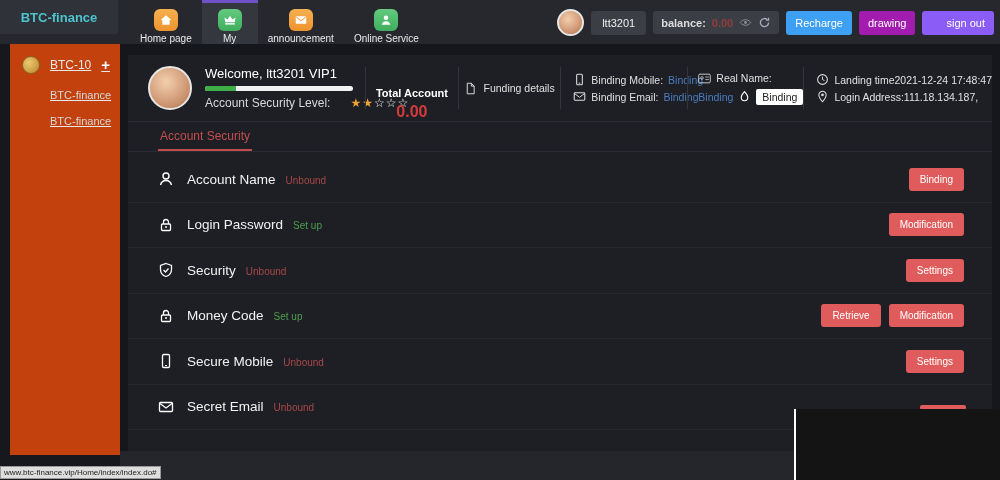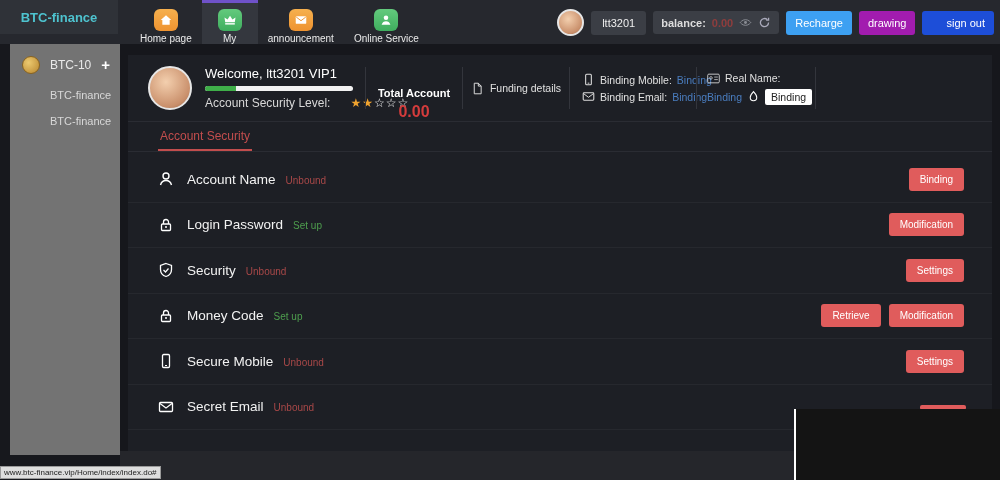--- a/index.html
+++ b/index.html
@@ -39,24 +39,24 @@
     border:2px solid #e6e6e6;
   }
   .chip { background:#3b3e45; color:#eee; font-size:11px; padding:6px 11px; border-radius:3px; }
   .balance-box { background:#3b3e45; border-radius:3px; display:flex; align-items:center; gap:6px; padding:5px 8px; }
   .balance-label { color:#ddd; font-size:11px; font-weight:bold; }
   .balance-value { color:#8f3d3d; font-size:11px; font-weight:bold; }
   .mini-icon { width:13px; height:13px; cursor:pointer; }
   .btn-top { font-size:11px; color:#fff; padding:6px 9px; border-radius:3px; border:none; cursor:pointer; }
   .btn-recharge { background:#3da0f2; }
   .btn-drawing  { background:#a21caf; }
-  .btn-signout  { background:#1d4ed8;padding-left:24px; }
+  .btn-signout  { background:#8b5cf6;padding-left:24px; }
   
   .sidebar { position:absolute; left:0; top:34px; width:120px; bottom:0; background:#17181d; z-index:4; }
-  .sidebar-inner { position:absolute; left:10px; right:0; top:10px; bottom:25px; background:#737373; }
+  .sidebar-inner { position:absolute; left:10px; right:0; top:10px; bottom:25px; background:#c2410c;text-decoration:underline; }
   .side-group { display:flex; align-items:center; padding:12px 10px 8px 12px; cursor:pointer; }
   .coin {
     width:18px; height:18px; border-radius:50%;
     background:radial-gradient(circle at 35% 35%, #ecc96f, #b8862f);
     border:1px solid #8a6420;
   }
   .side-group-label { flex:1; text-align:center; font-size:12px; color:#e8e8e8; }
   .side-add { color:#fff; font-size:15px; font-weight:bold; cursor:pointer; line-height:10px; }
   .side-item { padding:7px 0 7px 40px; font-size:11px; color:#d8d8d8; cursor:pointer; }
   
@@ -270,20 +270,36 @@
         <span class="link-blue">Binding</span>
         <svg class="info-icon" viewBox="0 0 16 16">
             <path d="M8 2C10.8 5 12 7 12 9.2A4 4 0 0 1 4 9.2C4 7 5.2 5 8 2z" fill="none" stroke="#fff" stroke-width="1.3"></path>
           </svg>
         <button class="btn-white">Binding</button>
       </div>
     </div>
 
     <div class="vdiv"></div>
 
+    <div class="col-time">
+      <div class="info-line">
+        <svg class="info-icon" viewBox="0 0 16 16">
+            <circle cx="8" cy="8" r="6" fill="none" stroke="#ddd" stroke-width="1.3"></circle>
+            <path d="M8 4.5V8l2.5 1.5" fill="none" stroke="#ddd" stroke-width="1.2"></path>
+          </svg>
+        <span class="info-text">Landing time2021-12-24 17:48:47</span>
+      </div>
+      <div class="info-line">
+        <svg class="info-icon" viewBox="0 0 16 16">
+            <path d="M8 1.5a4.5 4.5 0 0 1 4.5 4.5c0 3-4.5 8.5-4.5 8.5S3.5 9 3.5 6A4.5 4.5 0 0 1 8 1.5z" fill="none" stroke="#ddd" stroke-width="1.3"></path>
+            <circle cx="8" cy="6" r="1.6" fill="#ddd"></circle>
+          </svg>
+        <span class="info-text">Login Address:111.18.134.187,</span>
+      </div>
+    </div>
   </div>
 
   <div class="tabbar">
     <div class="tab-active">Account Security</div>
   </div>
 
   <div class="rows">
 
     <div class="sec-row">
       <svg class="sec-icon" viewBox="0 0 16 16">

